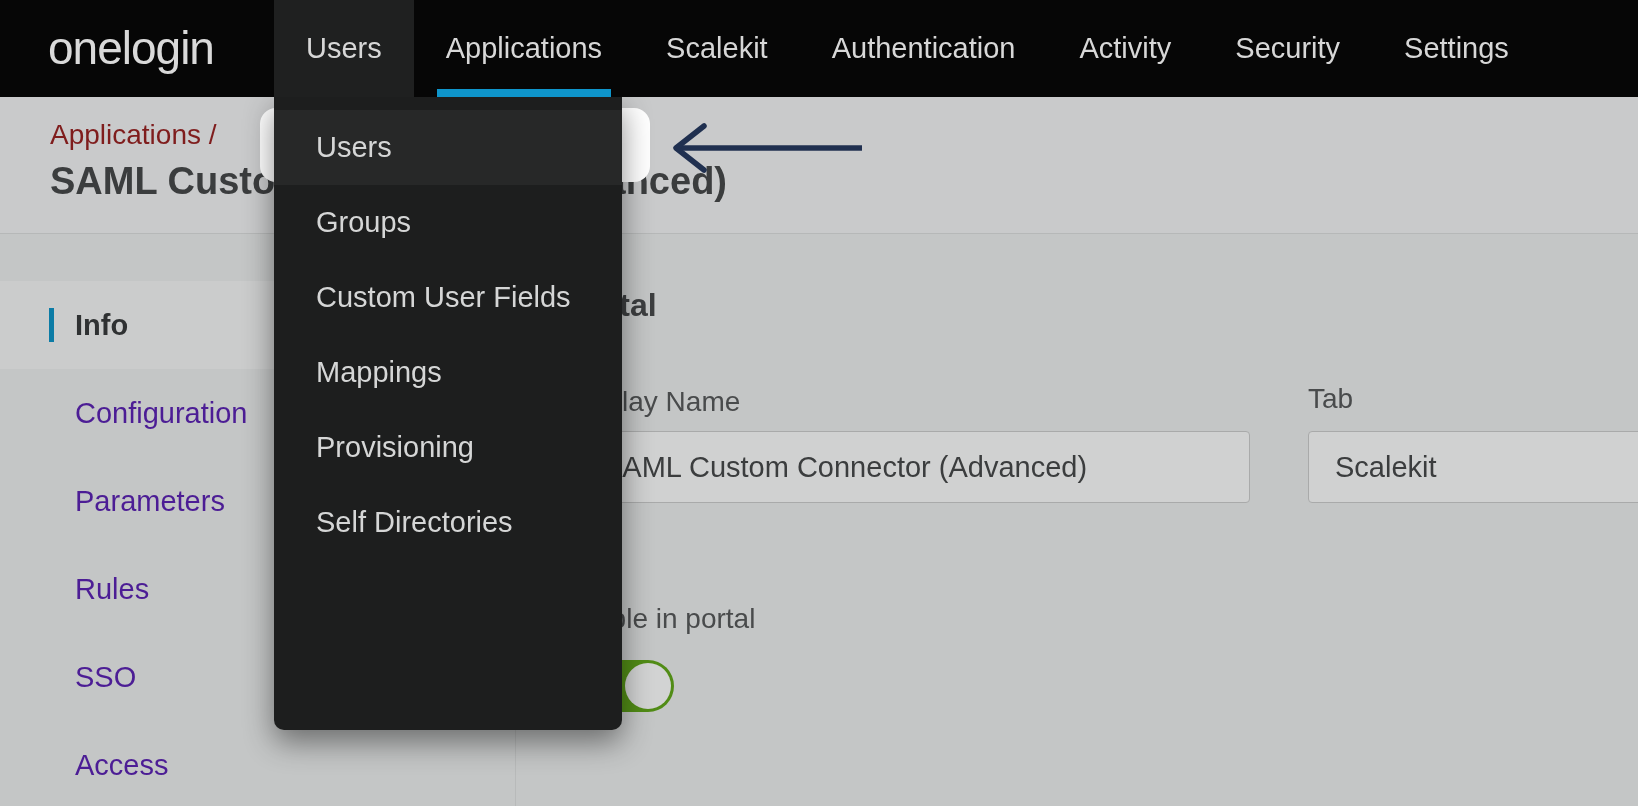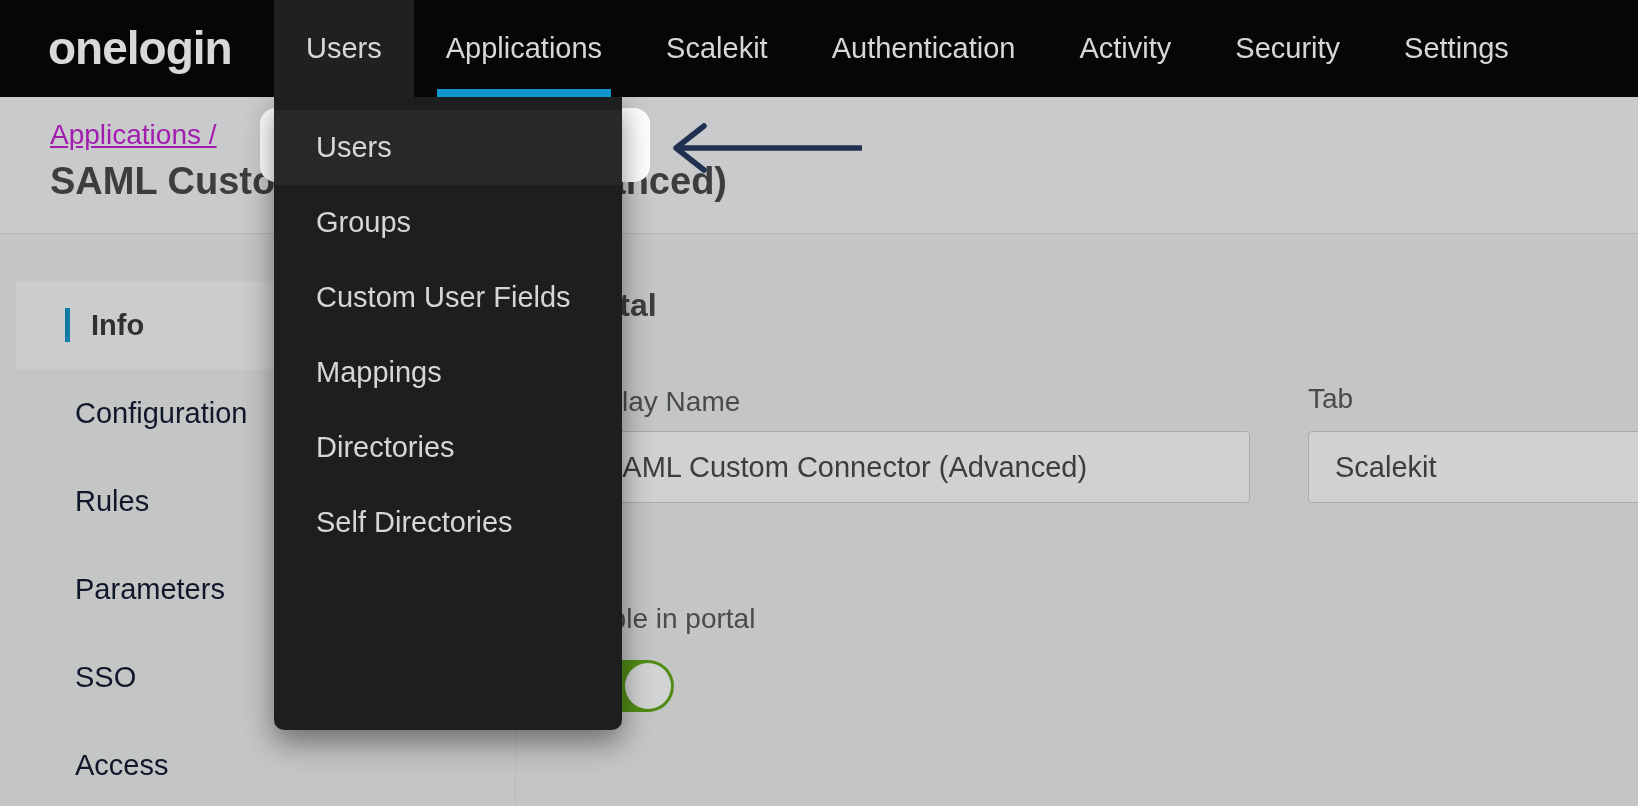--- a/index.html
+++ b/index.html
@@ -3,40 +3,40 @@
 <meta charset="utf-8">
 <style>
   * { margin:0; padding:0; box-sizing:border-box; }
   html,body { width:1638px; height:806px; }
   body { font-family:"Liberation Sans", sans-serif; background:#c4c6c6; }
   #screen { position:relative; width:1638px; height:806px; overflow:hidden; background:#c4c6c6; }
 
   
   .navbar { position:absolute; left:0; top:0; width:1638px; height:97px; background:#060606; z-index:20; }
   .logo { position:absolute; left:48px; top:0; height:97px; line-height:97px;
-          font-size:46px; font-weight:bold; letter-spacing:-1px; color:#d9d9d9; }
+          font-size:46px; font-weight:normal; letter-spacing:-1px; color:#d9d9d9; }
   .nav-list { position:absolute; left:274px; top:0; height:97px; display:flex; list-style:none; }
   .nav-list li { position:relative; height:97px; line-height:97px; padding:0 32px;
                  font-size:29px; color:#d7d7d7; cursor:pointer; white-space:nowrap; }
   .nav-list li.open { background:#1f2020; }
   .nav-list li.active::after { content:""; position:absolute; left:23px; right:23px; bottom:0;
                  height:8px; background:#0e95cb; }
 
   
   .page-header { position:absolute; left:0; top:97px; width:1638px; height:137px;
                  background:#c9cacb; border-bottom:1px solid #b6b8b8; z-index:1; }
-  .breadcrumb { position:absolute; left:50px; top:119px; font-size:28px; color:#a21caf; z-index:2; cursor:pointer;text-decoration:underline; }
+  .breadcrumb { position:absolute; left:50px; top:119px; font-size:28px; color:#7f1d1d; z-index:2; cursor:pointer; }
   .page-title { position:absolute; left:50px; top:160px; font-size:38px; color:#3b3d3e; white-space:nowrap; z-index:2; }
 
   
   .sidebar-divider { position:absolute; left:515px; top:234px; width:1px; height:572px; background:#b8baba; z-index:1; }
   .side-list { position:absolute; left:0; top:281px; width:515px; list-style:none; z-index:2; }
   .side-list li { position:relative; height:88px; line-height:88px; padding-left:75px;
-                  font-size:29px; color:#0f172a; cursor:pointer; }
-  .side-list li.active { background:#cbcccc; color:#2f3132; font-weight:bold;margin-left:16px; }
+                  font-size:29px; color:#4c1d95; cursor:pointer; }
+  .side-list li.active { background:#cbcccc; color:#2f3132; font-weight:bold; }
   .side-list li.active::before { content:""; position:absolute; left:49px; top:27px;
                   width:5px; height:34px; background:#0c7ca6; }
 
   
   .section-heading { position:absolute; left:566px; top:287px; font-size:32px; font-weight:bold; color:#3d3f40; z-index:2; }
   .field-label { position:absolute; font-size:28px; color:#494b4c; z-index:2; white-space:nowrap; }
   .lbl-display-name { left:566px; top:386px; }
   .lbl-tab { left:1308px; top:383px; }
   .lbl-visible { left:566px; top:603px; }
   .text-input { position:absolute; height:72px; background:#d0d1d1; border:1px solid #a9aaaa;
@@ -68,22 +68,22 @@
 <div id="screen">
 
   <div class="page-header"></div>
   <a class="breadcrumb">Applications /</a>
   <h1 class="page-title">SAML Custom Connector (Advanced)</h1>
 
   <div class="sidebar-divider"></div>
   <ul class="side-list">
     <li class="active">Info</li>
     <li>Configuration</li>
+    <li>Parameters</li>
     <li>Rules</li>
-    <li>Parameters</li>
     <li>SSO</li>
     <li>Access</li>
   </ul>
 
   <h2 class="section-heading">Portal</h2>
 
   <label class="field-label lbl-display-name">Display Name</label>
   <input class="text-input input-display-name" type="text" value="SAML Custom Connector (Advanced)" style="">
 
   <label class="field-label lbl-tab">Tab</label>
@@ -94,21 +94,21 @@
     <div class="knob"></div>
   </div>
 
   <div class="highlight-ring"></div>
 
   <ul class="dropdown">
     <li class="highlighted">Users</li>
     <li>Groups</li>
     <li>Custom User Fields</li>
     <li>Mappings</li>
-    <li>Directories</li>
+    <li>Provisioning</li>
     <li>Self Directories</li>
   </ul>
 
   <svg class="annot-arrow" width="210" height="64" viewBox="0 0 210 64">
     <path d="M18 32 H 202" stroke="#203050" stroke-width="5.5" fill="none"></path>
     <path d="M44 10 L 16 32 L 44 54" stroke="#203050" stroke-width="5.5" fill="none" stroke-linejoin="round" stroke-linecap="round"></path>
   </svg>
 
   <div class="navbar">
     <div class="logo">onelogin</div>

